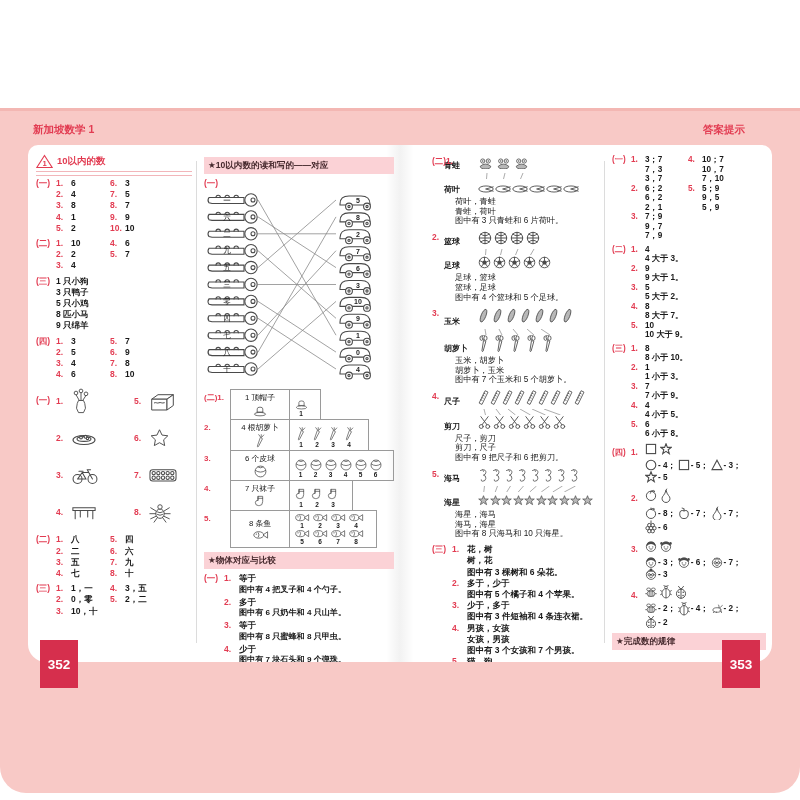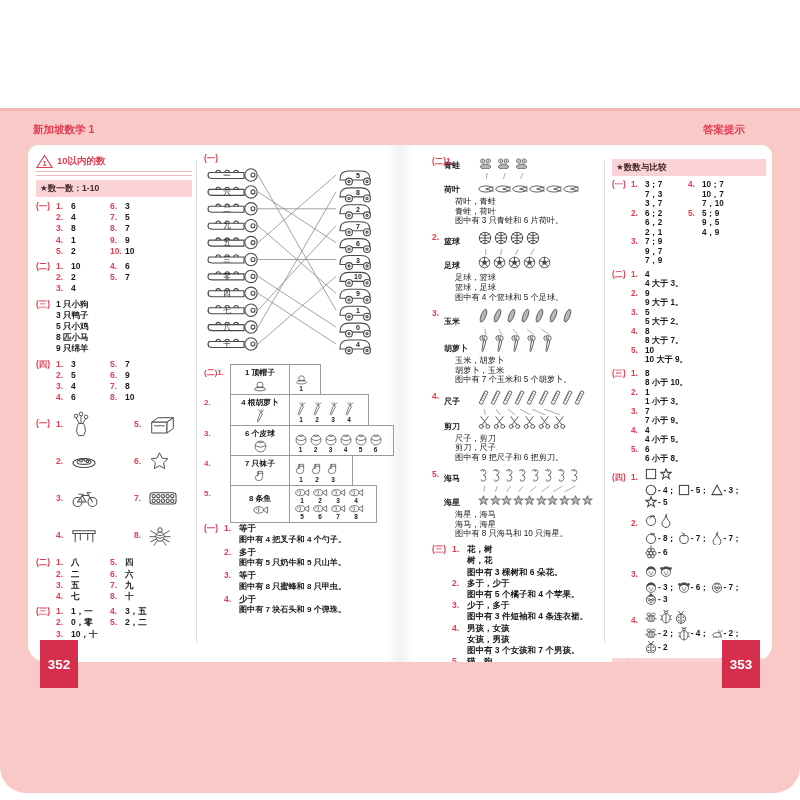--- a/index.html
+++ b/index.html
@@ -36,21 +36,21 @@
   .wcell{display:flex;align-items:center;height:34px;font-size:8.5px;font-weight:bold}
   .ic{display:inline-block;line-height:0}
   svg .st{fill:none;stroke:#4a4a4a;stroke-width:1.1;stroke-linecap:round}
   svg .sf{fill:#fff;stroke:#4a4a4a;stroke-width:1.1}
   svg .sd{fill:#4a4a4a;stroke:none}
   svg .sg{fill:#b8b8b8;stroke:#4a4a4a;stroke-width:1}
   .trow{display:flex;align-items:stretch}
   .trow+.trow .tcell{margin-top:-1px}
   .tnum{flex:none;width:26px;font-size:8px;font-weight:bold;color:#e23c52;padding-top:3px;white-space:nowrap}
   .tcell{border:1px solid #9a9a9a}
-  .tlab{flex:none;width:56px;text-align:center;font-size:7.8px;font-weight:bold;
+  .tlab{flex:none;width:56px;text-align:center;font-size:7.8px;font-weight:normal;
         display:flex;flex-direction:column;align-items:center;justify-content:center;gap:1px;padding:2px 1px}
   .tics{display:flex;flex-wrap:wrap;align-items:flex-end;align-content:flex-end;padding:2px 3px;margin-left:-1px}
   .tic{display:flex;flex-direction:column;align-items:center;font-size:6.5px;font-weight:bold}
   .citem{margin-bottom:2.5px}
   .cnote{margin-left:35px;font-size:8.1px;font-weight:bold;line-height:9.8px}
   .pitem{position:relative;margin-bottom:5px}
   .pno{position:absolute;left:0;top:1px;color:#e23c52;font-weight:bold;font-size:8.4px;white-space:nowrap}
   .prow{display:flex;align-items:flex-end;margin-left:12px;min-height:17px}
   .plabel{flex:none;width:34px;font-size:8px;font-weight:bold;align-self:flex-end;padding-bottom:2px}
   .picons{display:flex;align-items:flex-end}
@@ -78,21 +78,20 @@
     <div class="gutter"></div>
     <div id="col1" class="col">
         <div class="uhead">
           <span class="ic"><svg width="17" height="15" viewBox="0 0 20 17">
               <polygon points="10,1.5 19,15.5 1,15.5" fill="#fff" stroke="#e23c52" stroke-width="1.3"></polygon>
               <text x="10" y="13.5" text-anchor="middle" font-size="9" font-weight="bold" fill="#e23c52" font-family="Liberation Sans,sans-serif">1</text>
             </svg></span>
           <span class="utitle">10以内的数</span>
         </div>
         <div class="double"></div>
-        <div class="secbar">★数一数：1-10</div>
         <div class="ansblock">
           <div class="acol-a">
             <div class="arow">
               <span class="grp">(一)</span>
               <span class="anum">1.</span>
               <span class="aval">6</span>
             </div>
             <div class="arow">
               <span class="grp"></span>
               <span class="anum">2.</span>
@@ -400,21 +399,21 @@
             </div>
             <div class="arow">
               <span class="grp" style="width:0"></span>
               <span class="anum">5.</span>
               <span class="aval">2，二</span>
             </div>
           </div>
         </div>
       </div>
     <div class="vdiv" style="left:168px"></div>
-    <div id="col2" class="col"><div class="arow">
+    <div id="col2" class="col"><div class="secbar">★10以内数的读和写的——对应</div><div class="arow">
           <span class="grp">(一)</span>
         </div><svg width="186" height="192" viewBox="0 0 186 192">
           <line x1="54" y1="11" x2="132" y2="146.2" stroke="#8a8a8a" stroke-width="0.8"></line>
           <line x1="54" y1="27.9" x2="132" y2="78.6" stroke="#8a8a8a" stroke-width="0.8"></line>
           <line x1="54" y1="44.8" x2="132" y2="44.8" stroke="#8a8a8a" stroke-width="0.8"></line>
           <line x1="54" y1="61.699999999999996" x2="132" y2="129.29999999999998" stroke="#8a8a8a" stroke-width="0.8"></line>
           <line x1="54" y1="78.6" x2="132" y2="11" stroke="#8a8a8a" stroke-width="0.8"></line>
           <line x1="54" y1="95.5" x2="132" y2="95.5" stroke="#8a8a8a" stroke-width="0.8"></line>
           <line x1="54" y1="112.39999999999999" x2="132" y2="163.1" stroke="#8a8a8a" stroke-width="0.8"></line>
           <line x1="54" y1="129.29999999999998" x2="132" y2="180" stroke="#8a8a8a" stroke-width="0.8"></line>
@@ -814,34 +813,34 @@
                 <span class="ic"><svg width="16" height="9.3" viewBox="0 0 24 14">
                     <ellipse cx="9.5" cy="7" rx="7" ry="4.6" class="sf"></ellipse>
                     <path d="M15.5 7L22 2.5v9z" class="sf"></path>
                     <circle cx="6" cy="5.8" r=".9" class="sd"></circle>
                     <path d="M9 4q2 3 0 6" class="st"></path>
                   </svg></span>
                 <span class="">8</span>
               </span>
             </div>
           </div>
-        </div><div class="citem">
+        </div><div class="secbar">★物体对应与比较</div><div class="citem">
           <div class="arow">
             <span class="grp">(一)</span>
             <span class="anum">1.</span>
             <span class="aval">等于</span>
           </div>
           <div class="cnote">图中有 4 把叉子和 4 个勺子。</div>
         </div><div class="citem">
           <div class="arow">
             <span class="grp"></span>
             <span class="anum">2.</span>
             <span class="aval">多于</span>
           </div>
-          <div class="cnote">图中有 5 只奶牛和 5 只山羊。</div>
+          <div class="cnote">图中有 6 只奶牛和 4 只山羊。</div>
         </div><div class="citem">
           <div class="arow">
             <span class="grp"></span>
             <span class="anum">3.</span>
             <span class="aval">等于</span>
           </div>
           <div class="cnote">图中有 8 只蜜蜂和 8 只甲虫。</div>
         </div><div class="citem">
           <div class="arow">
             <span class="grp"></span>
@@ -1319,21 +1318,20 @@
         <div>
           <div class="arow">
             <span class="grp"></span>
             <span class="anum">5.</span>
             <span class="aval">猫，狗</span>
           </div>
         </div>
       </div>
     <div class="vdiv" style="left:576px"></div>
     <div id="col4" class="col c4">
-        <div class="secbar">★数数与比较</div>
         <div class="cmp2">
           <div class="ca">
             <div class="arow">
               <span class="grp">(一)</span>
               <span class="anum">1.</span>
               <span class="aval">3；7</span>
             </div>
             <div class="arow">
               <span class="grp"></span>
               <span class="anum"></span>
@@ -1397,21 +1395,21 @@
               <span class="aval">5；9</span>
             </div>
             <div class="arow">
               <span class="grp" style="width:0"></span>
               <span class="anum"></span>
               <span class="aval">9，5</span>
             </div>
             <div class="arow">
               <span class="grp" style="width:0"></span>
               <span class="anum"></span>
-              <span class="aval">4，9</span>
+              <span class="aval">5，9</span>
             </div>
           </div>
         </div>
         <div style="margin-bottom:4px">
           <div class="arow">
             <span class="grp">(二)</span>
             <span class="anum">1.</span>
             <span class="aval">4</span>
           </div>
           <div class="arow">

